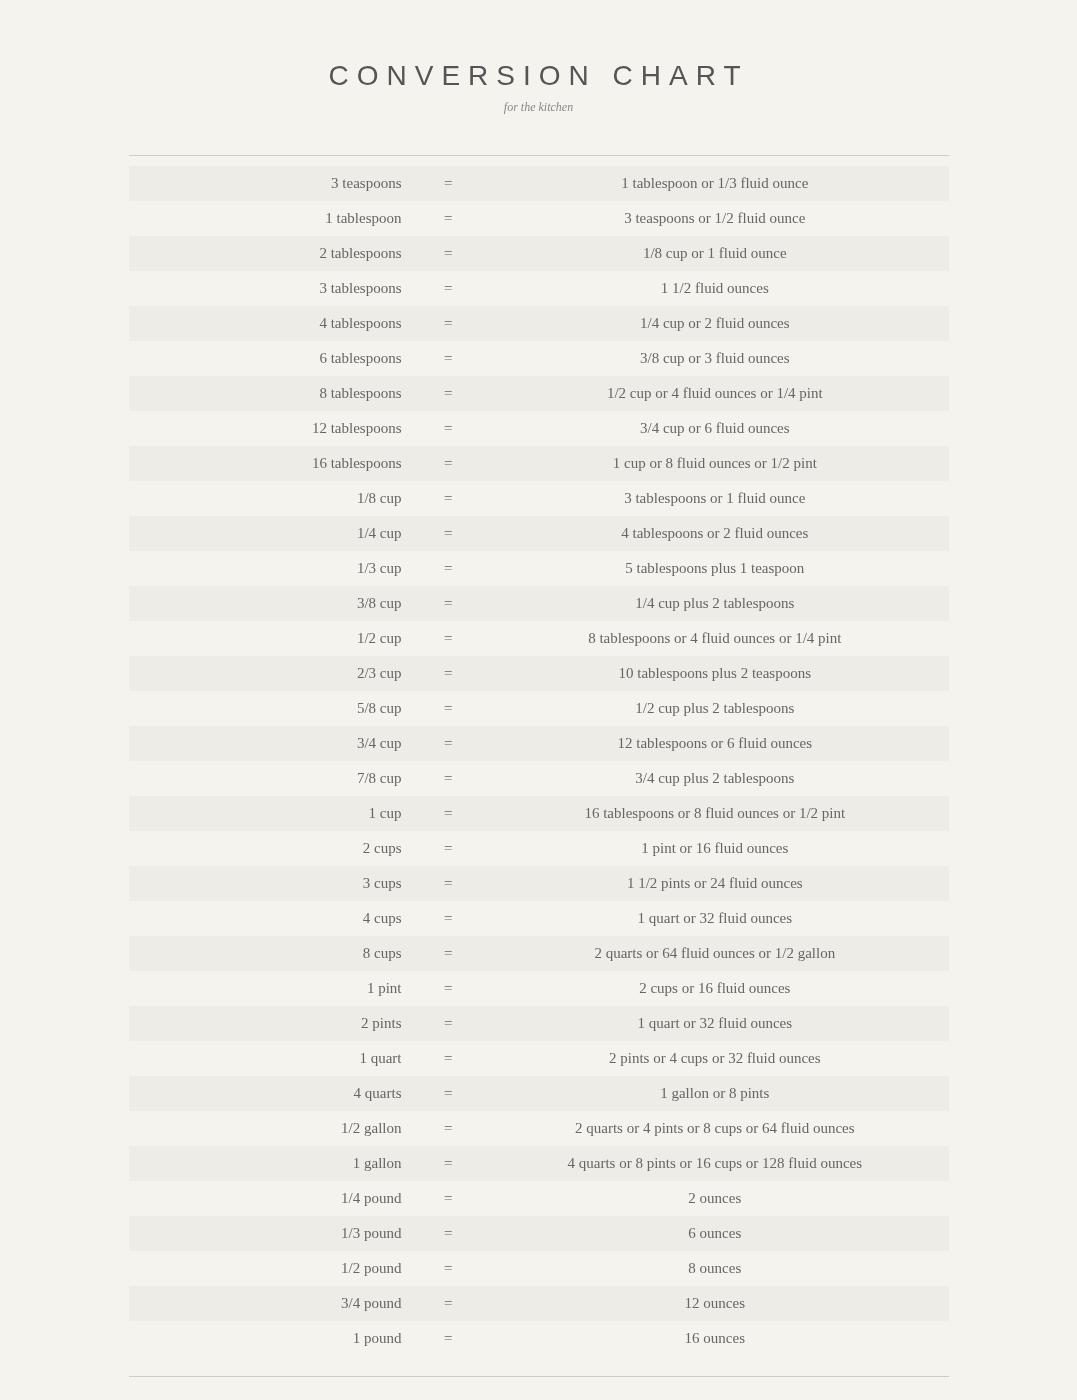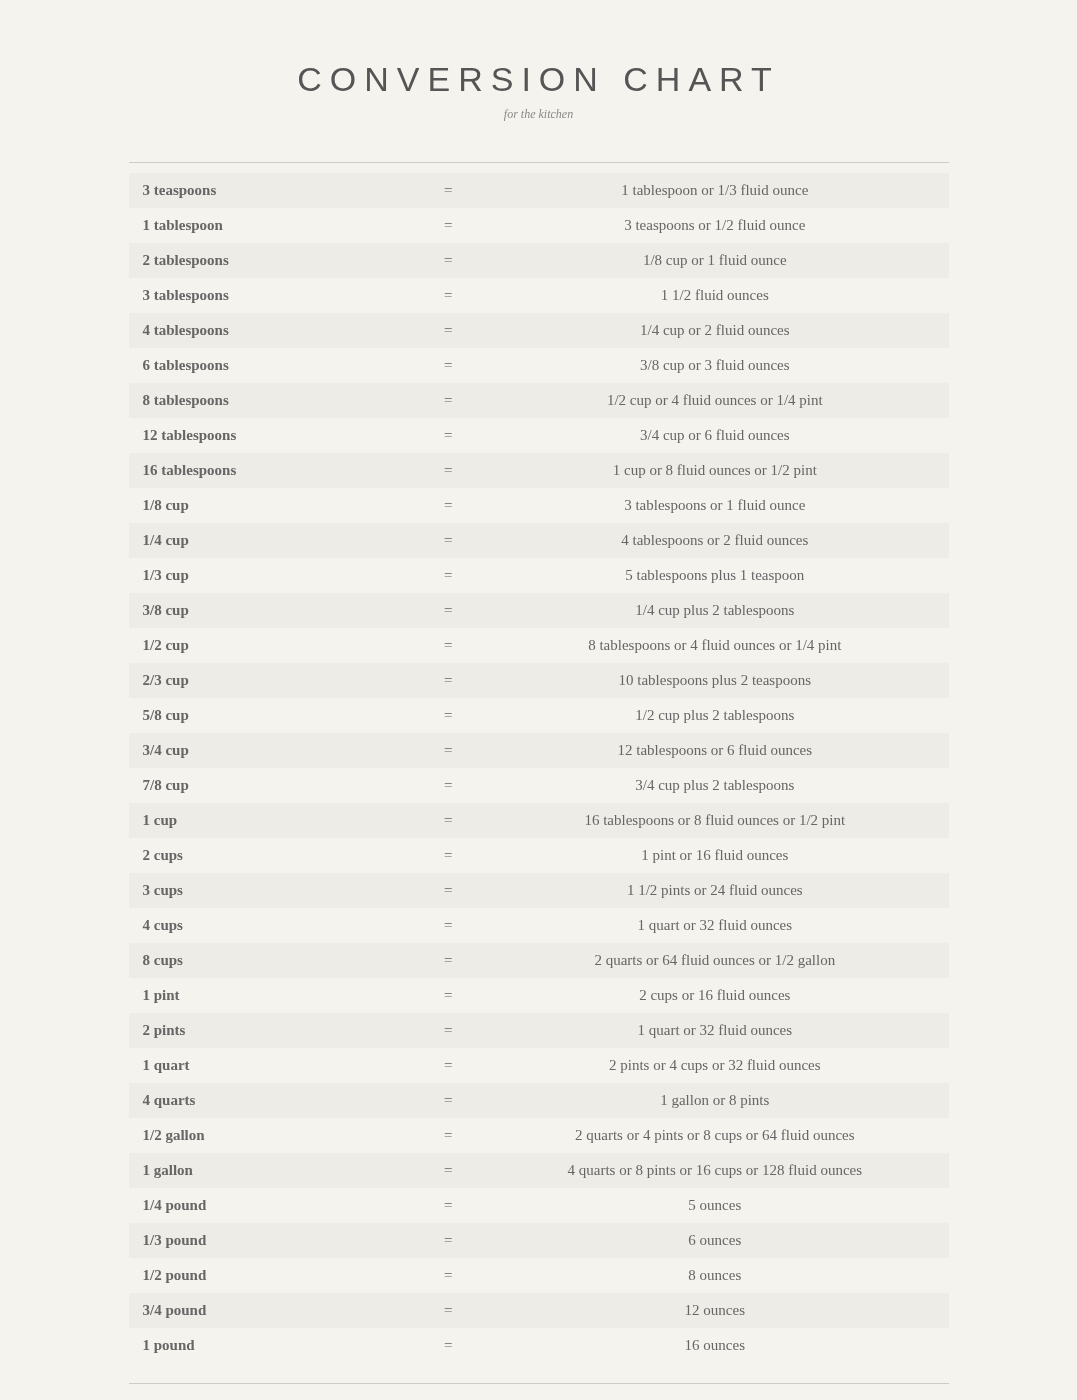--- a/index.html
+++ b/index.html
@@ -23,21 +23,21 @@
       padding: 60px 40px 60px 40px;
     }
 
     .header {
       text-align: center;
       margin-bottom: 40px;
     }
 
     .main-title {
       font-family: 'Arial', sans-serif;
-      font-size: 34px;
+      font-size: 28px;
       font-weight: 300;
       letter-spacing: 8px;
       color: #555;
       text-transform: uppercase;
       margin-bottom: 8px;
     }
 
     .subtitle {
       font-style: italic;
       font-size: 12px;
@@ -66,22 +66,22 @@
     }
 
     .conversion-table td {
       padding: 9px 14px;
       color: #666;
       font-size: 15px;
       font-family: Georgia, serif;
     }
 
     .col-left {
+      text-align: right;
       width: 35%;
-      font-weight: bold;
     }
 
     .col-eq {
       text-align: center;
       width: 8%;
       color: #888;
     }
 
     .col-right {
       text-align: center;
@@ -242,21 +242,21 @@
           <td class="col-right">2 quarts or 4 pints or 8 cups or 64 fluid ounces</td>
         </tr>
         <tr>
           <td class="col-left">1 gallon</td>
           <td class="col-eq">=</td>
           <td class="col-right">4 quarts or 8 pints or 16 cups or 128 fluid ounces</td>
         </tr>
         <tr>
           <td class="col-left">1/4 pound</td>
           <td class="col-eq">=</td>
-          <td class="col-right">5 ounces</td>
+          <td class="col-right">2 ounces</td>
         </tr>
         <tr>
           <td class="col-left">1/3 pound</td>
           <td class="col-eq">=</td>
           <td class="col-right">6 ounces</td>
         </tr>
         <tr>
           <td class="col-left">1/2 pound</td>
           <td class="col-eq">=</td>
           <td class="col-right">8 ounces</td>

